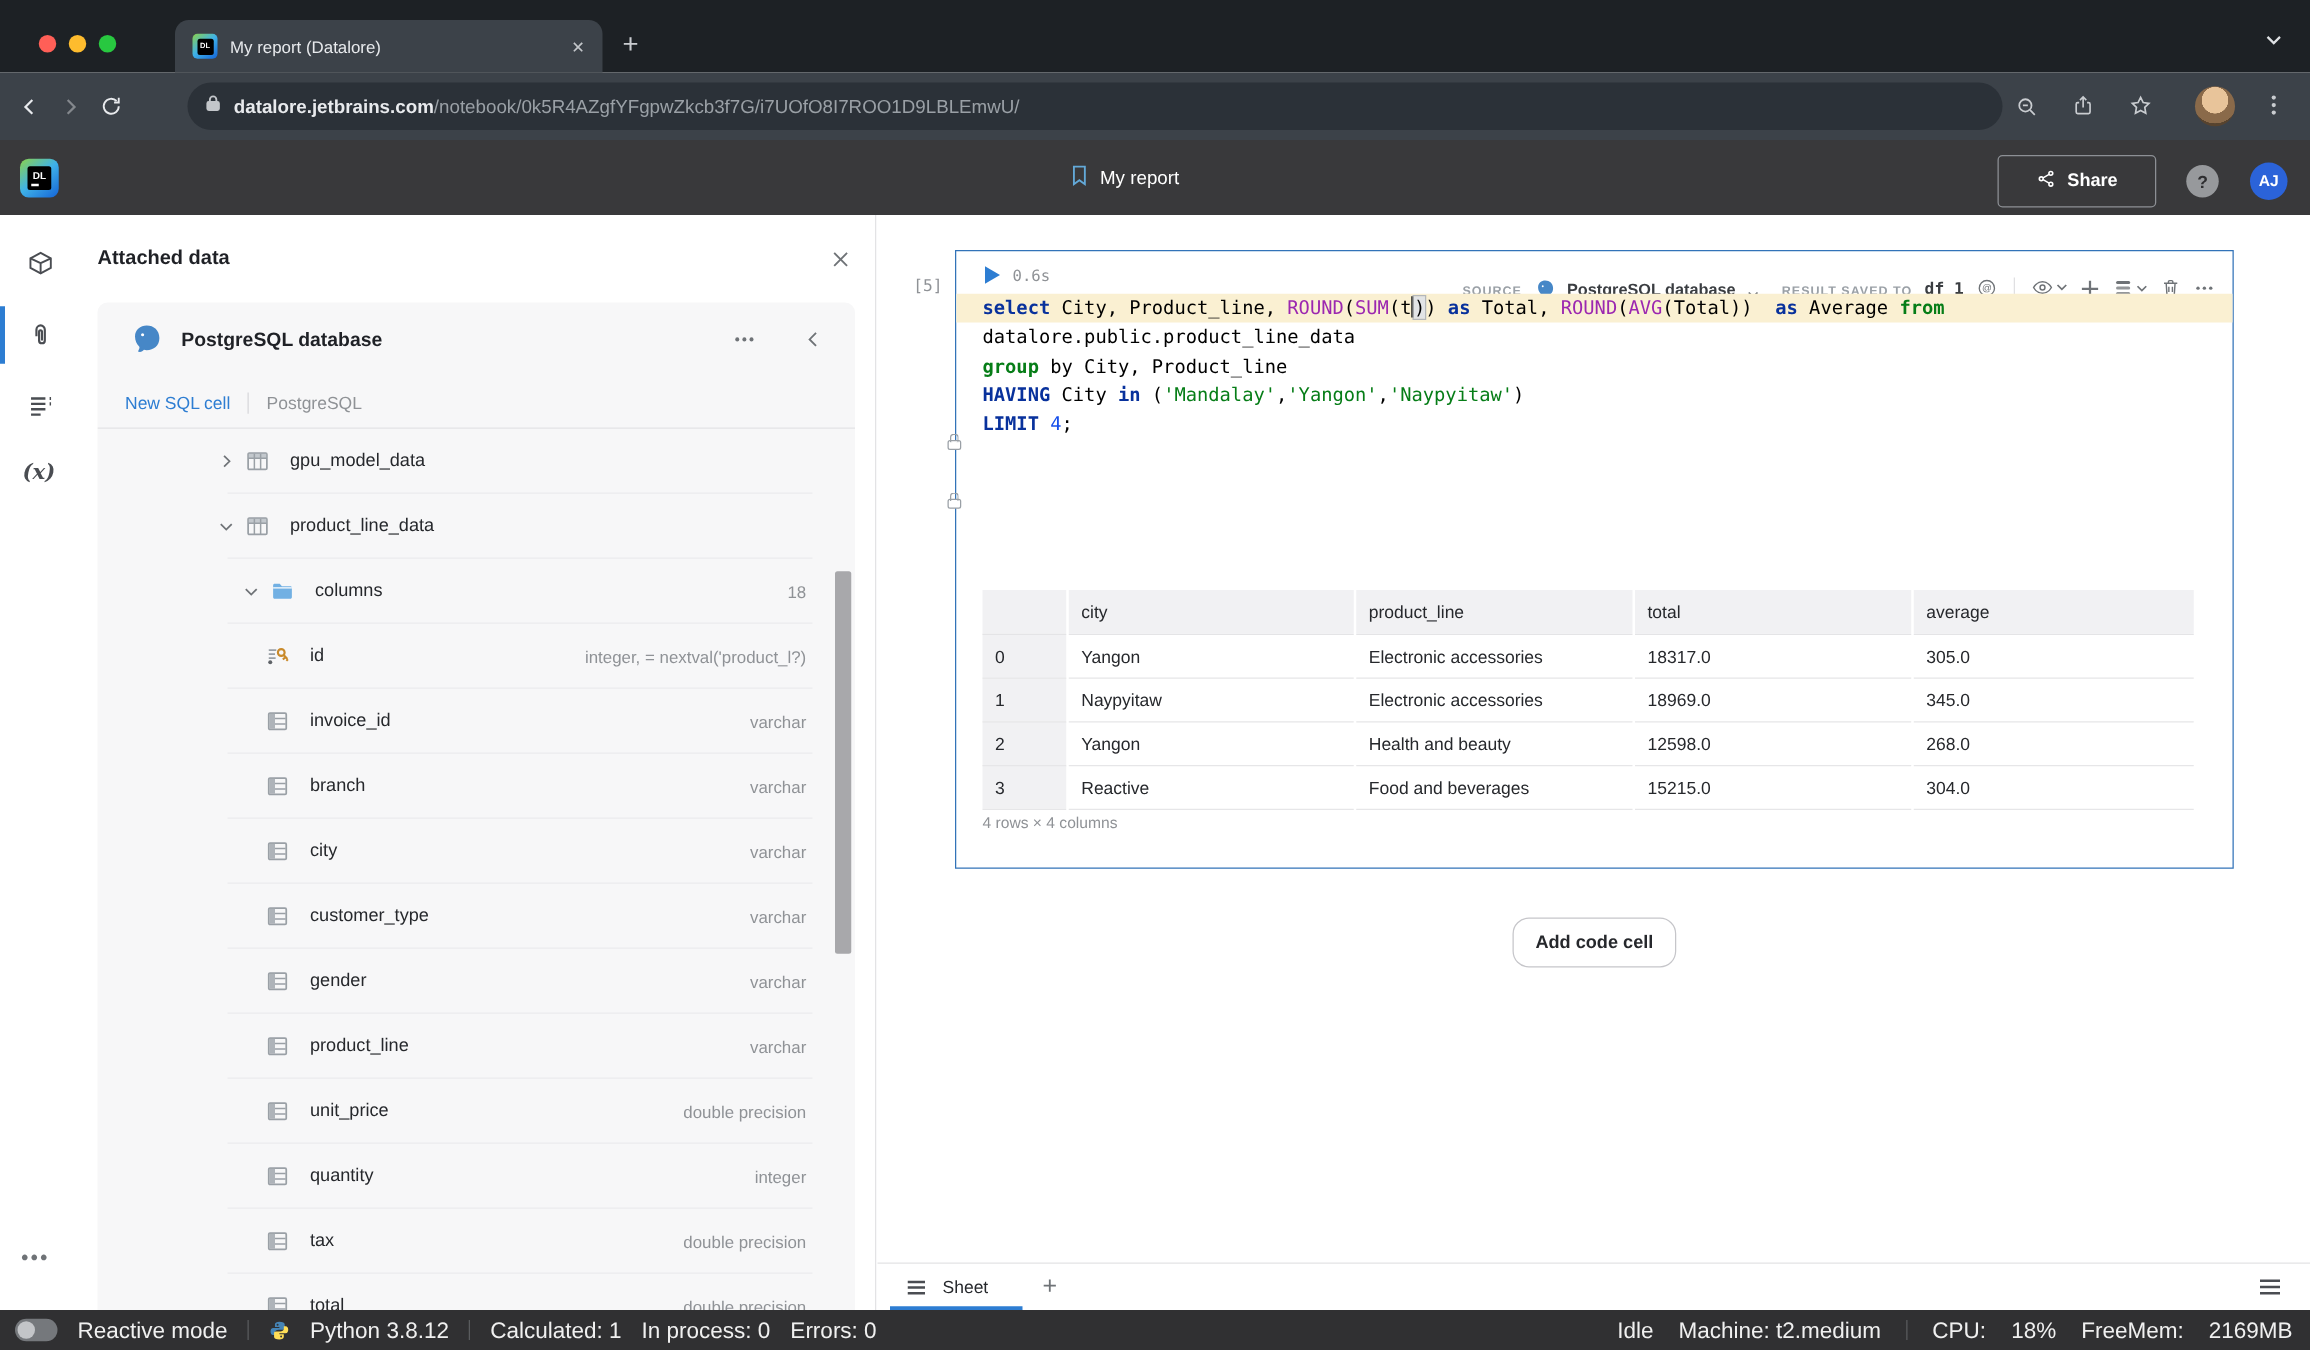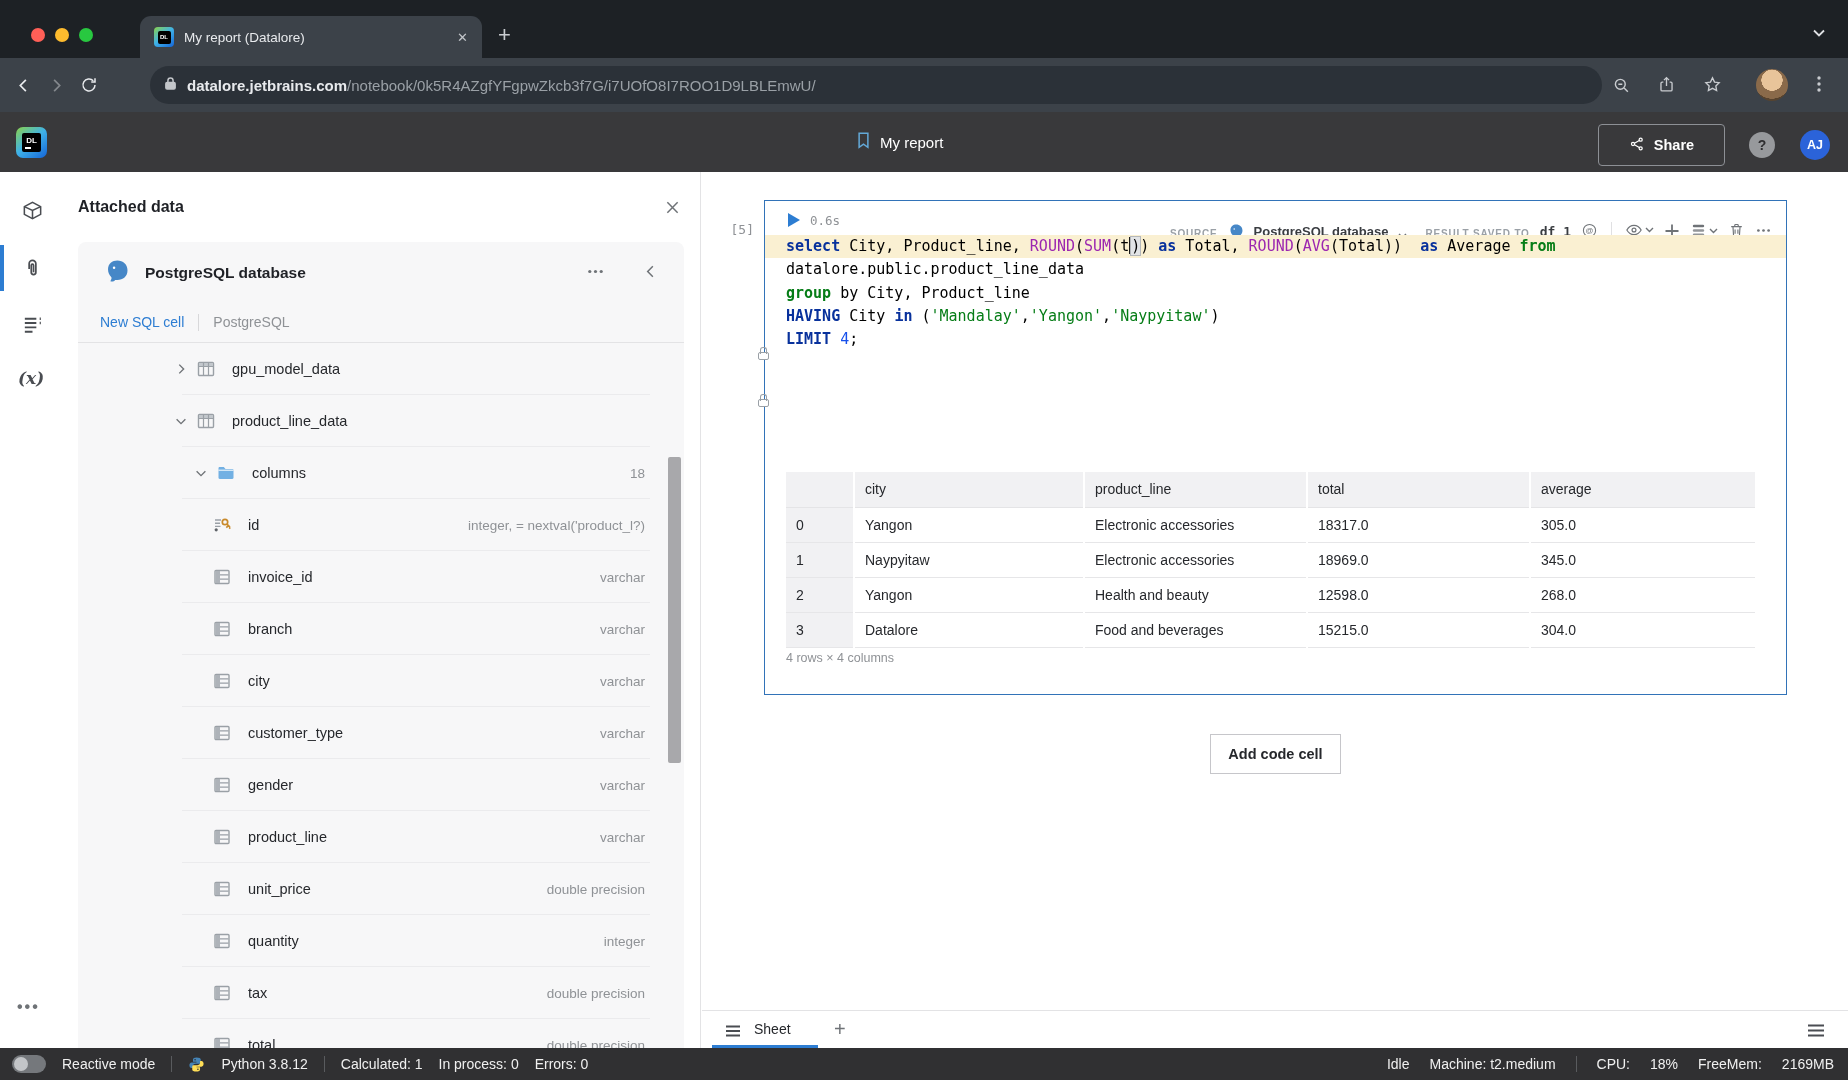--- a/index.html
+++ b/index.html
@@ -142,38 +142,38 @@
 
   #result-table { position:absolute; left:21px; top:271px; border-collapse:collapse; }
   #result-table th, #result-table td { height:35px; padding:0 0 0 10px; font-size:14px;
     text-align:left; font-weight:normal; border-right:2px solid #fff; }
   #result-table th { background:#f1f1f3; color:#26282c; border-bottom:1px solid #e4e4e6; }
   #result-table td { color:#26282c; border-bottom:1px solid #e6e6e8; background:#fff; }
   #result-table td.c-idx { background:#f1f1f3; }
   #result-summary { position:absolute; left:21px; top:450px; font-size:12.5px; color:#8f9296; }
 
   #add-cell-btn { left:1210px; top:734px; width:131px; height:40px; background:#fff;
-    border:1px solid #c6c6ca; border-radius:0; font-size:14.5px; font-weight:600;
+    border:1px solid #c6c6ca; border-radius:13px; font-size:14.5px; font-weight:600;
     color:#26282c; display:flex; align-items:center; justify-content:center; }
 
   
   #sheetbar { left:702px; top:1010px; width:1146px; height:38px; background:#fff;
     border-top:1px solid #e3e3e5; }
   #sheet-burger { position:absolute; left:24px; top:12px; color:#4a4d52; }
   #sheet-label { position:absolute; left:52px; top:10px; font-size:14px; color:#26282c; }
   #sheet-underline { position:absolute; left:10px; bottom:0; width:106px; height:3px; background:#2d7dd2; }
   #sheet-add { position:absolute; left:132px; top:7px; font-size:20px; color:#6f7377; }
   #sheet-list-ic { position:absolute; right:24px; top:12px; color:#4a4d52; }
 
   
   #statusbar { left:0; top:1048px; width:1848px; height:32px; background:#303032;
     display:flex; align-items:center; justify-content:space-between; z-index:30; }
   #status-left, #status-right { display:flex; align-items:center; gap:16px; }
   #status-left { padding-left:12px; } #status-right { padding-right:14px; gap:20px; }
-  .st-text { color:#f0f0f0; font-size:14px; }
+  .st-text { color:#f0f0f0; font-size:18px; }
   .vsep-s { width:1px; height:16px; background:#595b5e; }
   #toggle { width:34px; height:18px; border-radius:9px; background:#75787c; position:relative; }
   #toggle::before { content:""; position:absolute; left:2px; top:2px; width:14px; height:14px;
     border-radius:50%; background:#c3c5c8; }
 </style>
 </head>
 <body>
 
 <div id="screen">
 
@@ -625,21 +625,21 @@
           </tr>
           <tr>
             <td class="c-idx">2</td>
             <td>Yangon</td>
             <td>Health and beauty</td>
             <td>12598.0</td>
             <td>268.0</td>
           </tr>
           <tr>
             <td class="c-idx">3</td>
-            <td>Datalore</td>
+            <td>Reactive</td>
             <td>Food and beverages</td>
             <td>15215.0</td>
             <td>304.0</td>
           </tr>
         </tbody>
     </table>
     <div id="result-summary">4 rows × 4 columns</div>
   </div>
 
   <div id="add-cell-btn" class="abs">Add code cell</div>

